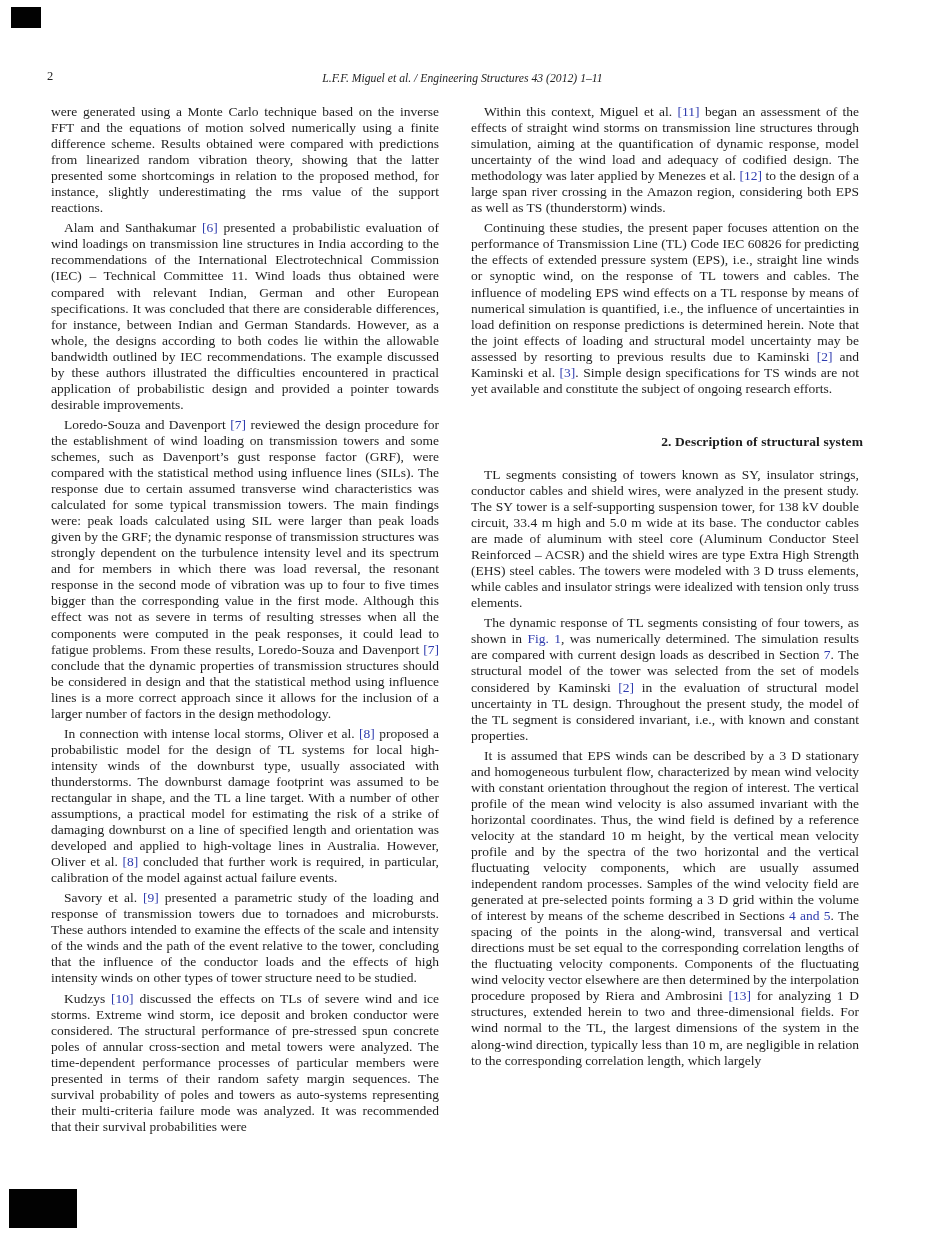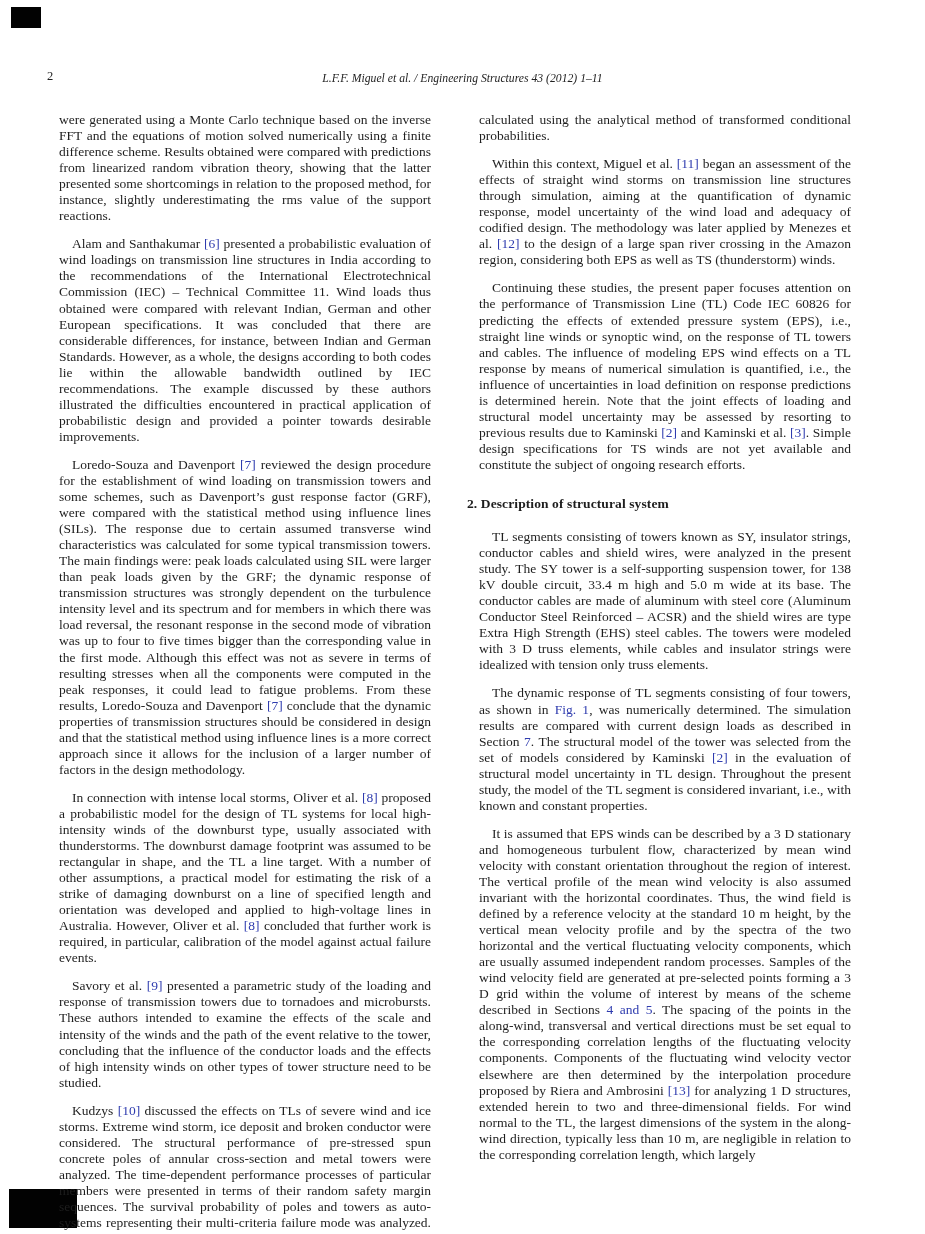--- a/index.html
+++ b/index.html
@@ -37,29 +37,29 @@
   }
   .col {
     width: 396px;
     text-align: justify;
     font-size: 13.5px;
     line-height: 16.05px;
     hyphens: auto;
     -webkit-hyphens: auto;
   }
   .col p {
-    margin: 12px;
+    margin: 4px;
     text-indent: 0;
   }
   .col p.indent { text-indent: 13px; font-family: Liberation Serif, serif; }
   .col h2 {
     font-size: 13.5px;
     font-weight: bold;
-    text-align: left;
-    margin: 23px 0 17px 0;
+    text-align: right;
+    margin: 37px 0 17px 0;
     letter-spacing: 0.1px;
   }
   a.cite {
     text-decoration: none;
     cursor: pointer;
   }
 </style>
 </head>
 <body>
 
@@ -73,21 +73,20 @@
   <div class="content">
     <div class="col">
         <p>were generated using a Monte Carlo technique based on the inverse FFT and the equations of motion solved numerically using a finite difference scheme. Results obtained were compared with predictions from linearized random vibration theory, showing that the latter presented some shortcomings in relation to the proposed method, for instance, slightly underestimating the rms value of the support reactions.</p>
         <p class="indent">Alam and Santhakumar <a class="cite" style="color: rgb(46, 59, 174);">[6]</a> presented a probabilistic evaluation of wind loadings on transmission line structures in India according to the recommendations of the International Electrotechnical Commission (IEC) – Technical Committee 11. Wind loads thus obtained were compared with relevant Indian, German and other European specifications. It was concluded that there are considerable differences, for instance, between Indian and German Standards. However, as a whole, the designs according to both codes lie within the allowable bandwidth outlined by IEC recommendations. The example discussed by these authors illustrated the difficulties encountered in practical application of probabilistic design and provided a pointer towards desirable improvements.</p>
         <p class="indent">Loredo-Souza and Davenport <a class="cite" style="color: rgb(46, 59, 174);">[7]</a> reviewed the design procedure for the establishment of wind loading on transmission towers and some schemes, such as Davenport’s gust response factor (GRF), were compared with the statistical method using influence lines (SILs). The response due to certain assumed transverse wind characteristics was calculated for some typical transmission towers. The main findings were: peak loads calculated using SIL were larger than peak loads given by the GRF; the dynamic response of transmission structures was strongly dependent on the turbulence intensity level and its spectrum and for members in which there was load reversal, the resonant response in the second mode of vibration was up to four to five times bigger than the corresponding value in the first mode. Although this effect was not as severe in terms of resulting stresses when all the components were computed in the peak responses, it could lead to fatigue problems. From these results, Loredo-Souza and Davenport <a class="cite" style="color: rgb(46, 59, 174);">[7]</a> conclude that the dynamic properties of transmission structures should be considered in design and that the statistical method using influence lines is a more correct approach since it allows for the inclusion of a larger number of factors in the design methodology.</p>
         <p class="indent">In connection with intense local storms, Oliver et al. <a class="cite" style="color: rgb(46, 59, 174);">[8]</a> proposed a probabilistic model for the design of TL systems for local high-intensity winds of the downburst type, usually associated with thunderstorms. The downburst damage footprint was assumed to be rectangular in shape, and the TL a line target. With a number of other assumptions, a practical model for estimating the risk of a strike of damaging downburst on a line of specified length and orientation was developed and applied to high-voltage lines in Australia. However, Oliver et al. <a class="cite" style="color: rgb(46, 59, 174);">[8]</a> concluded that further work is required, in particular, calibration of the model against actual failure events.</p>
         <p class="indent">Savory et al. <a class="cite" style="color: rgb(46, 59, 174);">[9]</a> presented a parametric study of the loading and response of transmission towers due to tornadoes and microbursts. These authors intended to examine the effects of the scale and intensity of the winds and the path of the event relative to the tower, concluding that the influence of the conductor loads and the effects of high intensity winds on other types of tower structure need to be studied.</p>
         <p class="indent">Kudzys <a class="cite" style="color: rgb(46, 59, 174);">[10]</a> discussed the effects on TLs of severe wind and ice storms. Extreme wind storm, ice deposit and broken conductor were considered. The structural performance of pre-stressed spun concrete poles of annular cross-section and metal towers were analyzed. The time-dependent performance processes of particular members were presented in terms of their random safety margin sequences. The survival probability of poles and towers as auto-systems representing their multi-criteria failure mode was analyzed. It was recommended that their survival probabilities were</p>
       </div>
     <div class="col">
-        <p>calculated using the analytical method of transformed conditional probabilities.</p>
         <p class="indent">Within this context, Miguel et al. <a class="cite" style="color: rgb(46, 59, 174);">[11]</a> began an assessment of the effects of straight wind storms on transmission line structures through simulation, aiming at the quantification of dynamic response, model uncertainty of the wind load and adequacy of codified design. The methodology was later applied by Menezes et al. <a class="cite" style="color: rgb(46, 59, 174);">[12]</a> to the design of a large span river crossing in the Amazon region, considering both EPS as well as TS (thunderstorm) winds.</p>
         <p class="indent">Continuing these studies, the present paper focuses attention on the performance of Transmission Line (TL) Code IEC 60826 for predicting the effects of extended pressure system (EPS), i.e., straight line winds or synoptic wind, on the response of TL towers and cables. The influence of modeling EPS wind effects on a TL response by means of numerical simulation is quantified, i.e., the influence of uncertainties in load definition on response predictions is determined herein. Note that the joint effects of loading and structural model uncertainty may be assessed by resorting to previous results due to Kaminski <a class="cite" style="color: rgb(46, 59, 174);">[2]</a> and Kaminski et al. <a class="cite" style="color: rgb(46, 59, 174);">[3]</a>. Simple design specifications for TS winds are not yet available and constitute the subject of ongoing research efforts.</p>
         <h2>2. Description of structural system</h2>
         <p class="indent">TL segments consisting of towers known as SY, insulator strings, conductor cables and shield wires, were analyzed in the present study. The SY tower is a self-supporting suspension tower, for 138 kV double circuit, 33.4 m high and 5.0 m wide at its base. The conductor cables are made of aluminum with steel core (Aluminum Conductor Steel Reinforced – ACSR) and the shield wires are type Extra High Strength (EHS) steel cables. The towers were modeled with 3 D truss elements, while cables and insulator strings were idealized with tension only truss elements.</p>
         <p class="indent">The dynamic response of TL segments consisting of four towers, as shown in <a class="cite" style="color: rgb(46, 59, 174);">Fig. 1</a>, was numerically determined. The simulation results are compared with current design loads as described in Section <a class="cite" style="color: rgb(46, 59, 174);">7</a>. The structural model of the tower was selected from the set of models considered by Kaminski <a class="cite" style="color: rgb(46, 59, 174);">[2]</a> in the evaluation of structural model uncertainty in TL design. Throughout the present study, the model of the TL segment is considered invariant, i.e., with known and constant properties.</p>
         <p class="indent">It is assumed that EPS winds can be described by a 3 D stationary and homogeneous turbulent flow, characterized by mean wind velocity with constant orientation throughout the region of interest. The vertical profile of the mean wind velocity is also assumed invariant with the horizontal coordinates. Thus, the wind field is defined by a reference velocity at the standard 10 m height, by the vertical mean velocity profile and by the spectra of the two horizontal and the vertical fluctuating velocity components, which are usually assumed independent random processes. Samples of the wind velocity field are generated at pre-selected points forming a 3 D grid within the volume of interest by means of the scheme described in Sections <a class="cite" style="color: rgb(46, 59, 174);">4 and 5</a>. The spacing of the points in the along-wind, transversal and vertical directions must be set equal to the corresponding correlation lengths of the fluctuating velocity components. Components of the fluctuating wind velocity vector elsewhere are then determined by the interpolation procedure proposed by Riera and Ambrosini <a class="cite" style="color: rgb(46, 59, 174);">[13]</a> for analyzing 1 D structures, extended herein to two and three-dimensional fields. For wind normal to the TL, the largest dimensions of the system in the along-wind direction, typically less than 10 m, are negligible in relation to the corresponding correlation length, which largely</p>
       </div>
   </div>
 </div>
 

